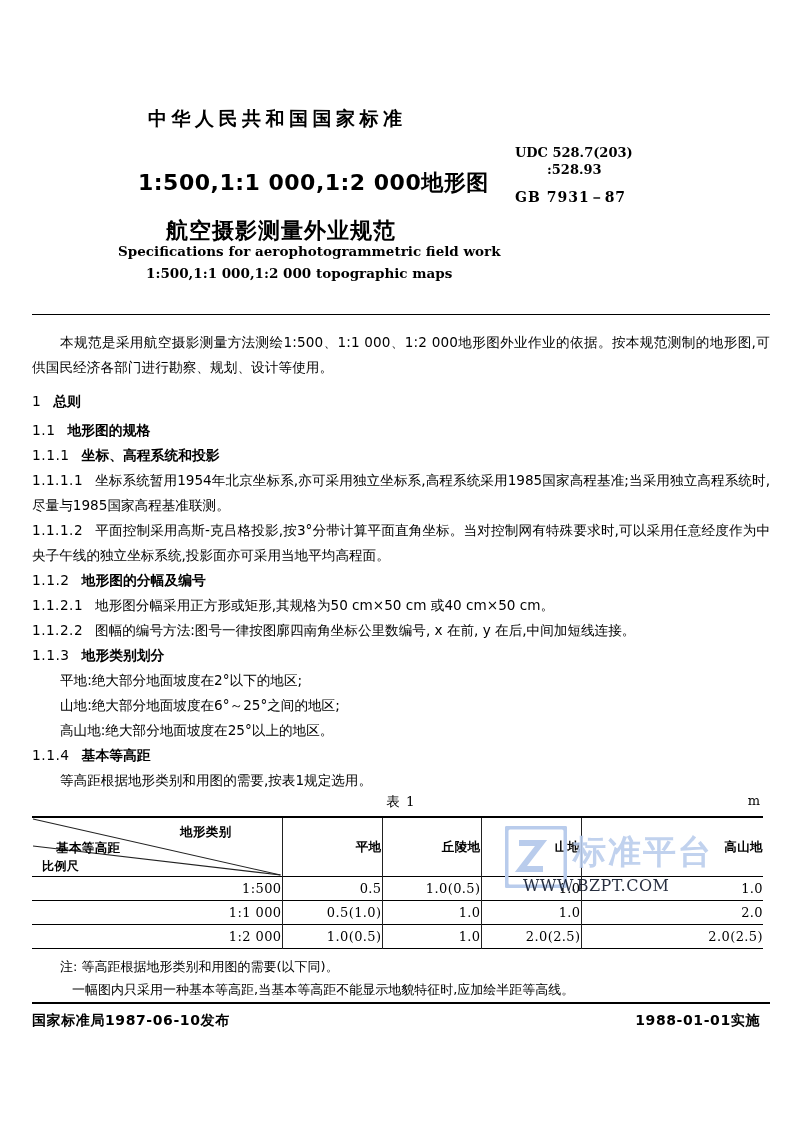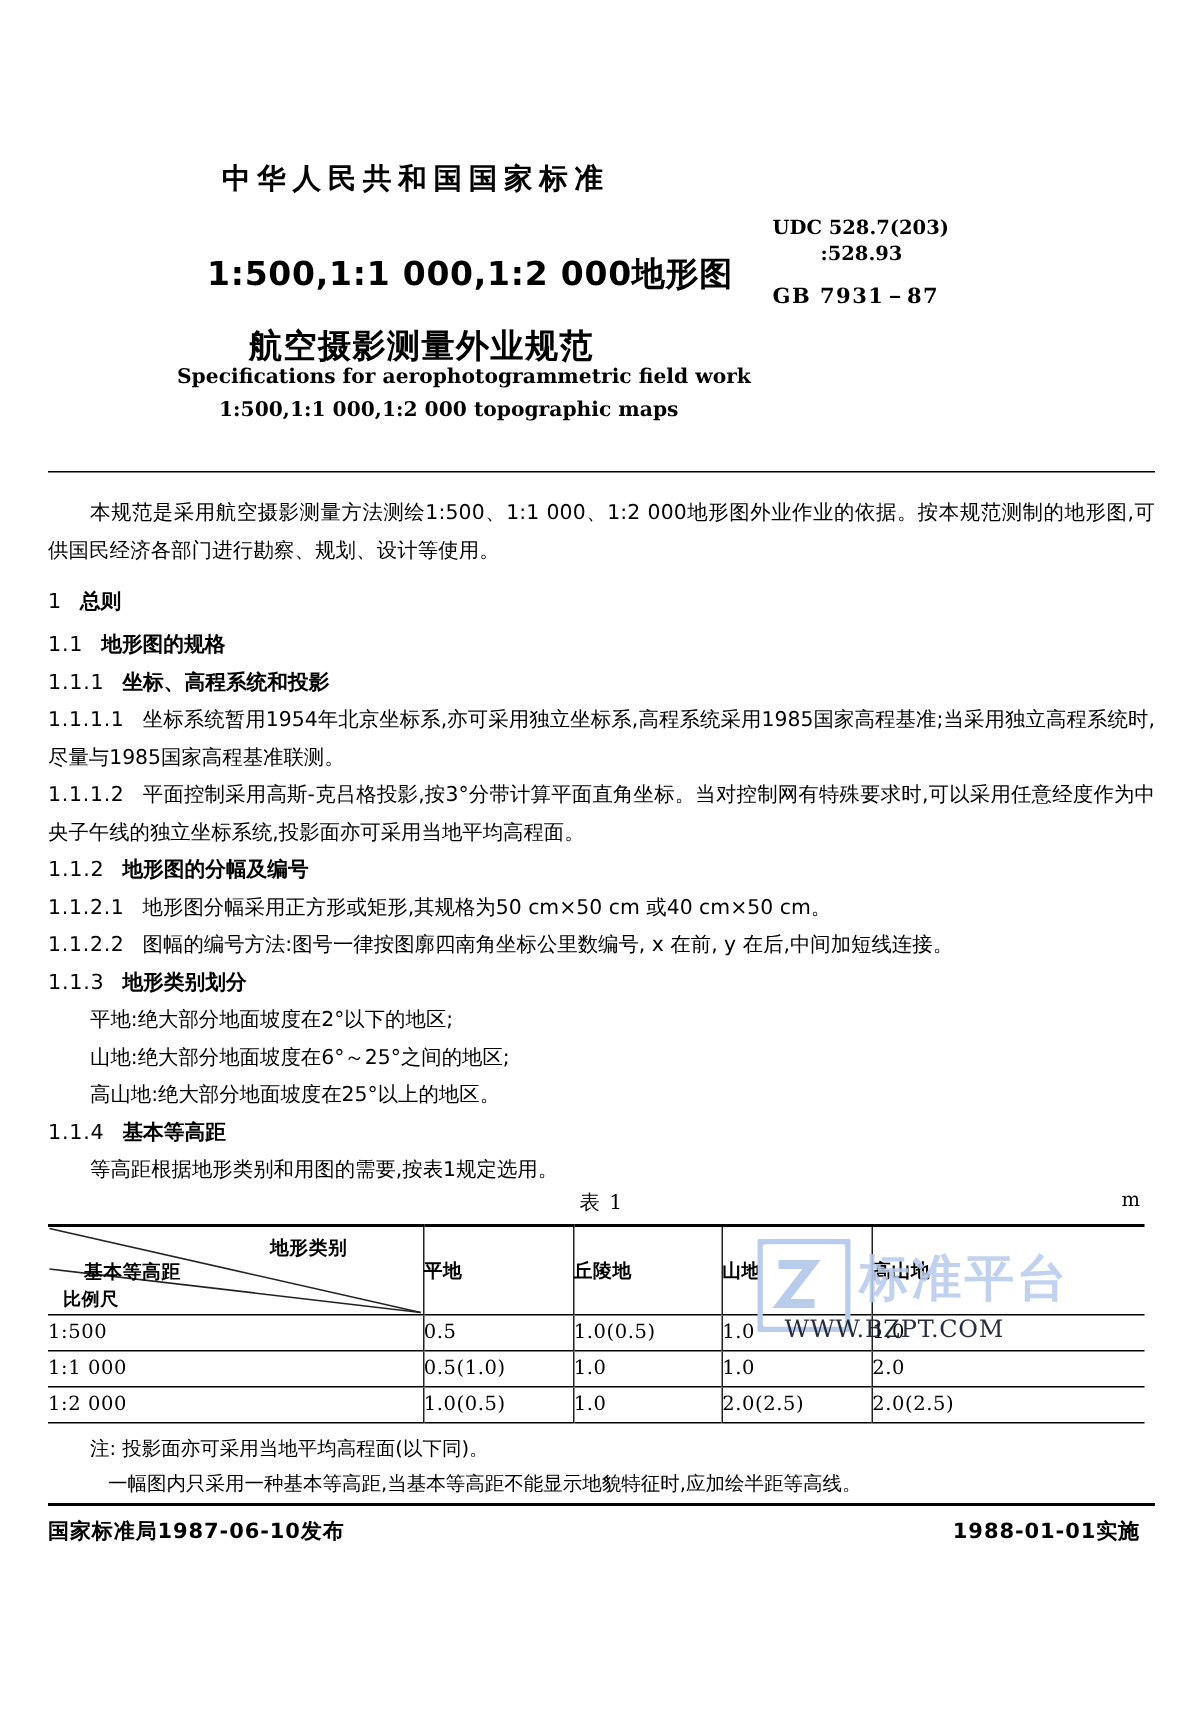--- a/index.html
+++ b/index.html
@@ -213,21 +213,21 @@
     border-collapse: collapse;
     width: 731px;
     margin-top: 3px;
     table-layout: fixed;
   }
   table.spec td {
     border-left: 1px solid #222;
     border-right: 1px solid #222;
     font-size: 13px;
     font-family: "DejaVu Serif", "Liberation Serif", serif;
-    text-align: left;
+    text-align: right;
     vertical-align: middle;
     padding: 0;
     height: 23px;
     letter-spacing: 0.4px;
   }
   table.spec tr.head-row td {
     height: 58px;
     font-family: "DejaVu Sans", "Liberation Sans", sans-serif;
     font-size: 12.5px;
     font-weight: bold;
@@ -522,21 +522,21 @@
   <div class="watermark">
     <svg class="wm-logo" viewBox="0 0 62 62">
       <rect x="1" y="1" width="60" height="60" rx="4" fill="none" stroke="#b9ccec" stroke-width="5"></rect>
       <path d="M14 17 h22 l-20 26 h22" fill="none" stroke="#b9ccec" stroke-width="6" stroke-linejoin="miter"></path>
     </svg>
     <div class="wm-cn">标准平台</div>
     <div class="wm-url">WWW.BZPT.COM</div>
   </div>
 
   <div class="notes">
-    <p class="note-line">注: 投影面亦可采用当地平均高程面(以下同)。</p>
+    <p class="note-line">注: 等高距根据地形类别和用图的需要(以下同)。</p>
     <p class="note-line second">一幅图内只采用一种基本等高距,当基本等高距不能显示地貌特征时,应加绘半距等高线。</p>
   </div>
 
   <div class="rule-bottom"></div>
 
   <div class="footer">
     <div class="footer-left">国家标准局1987-06-10发布</div>
     <div class="footer-right">1988-01-01实施</div>
   </div>
 

